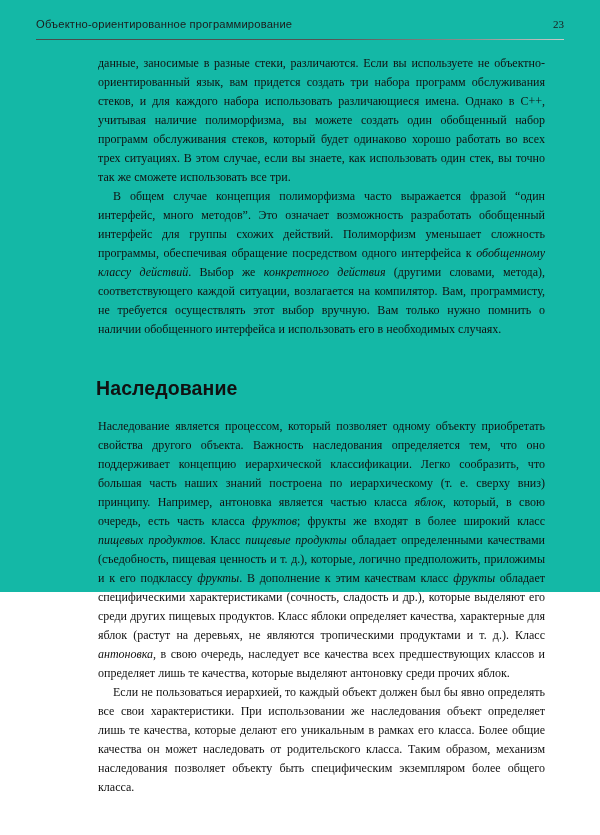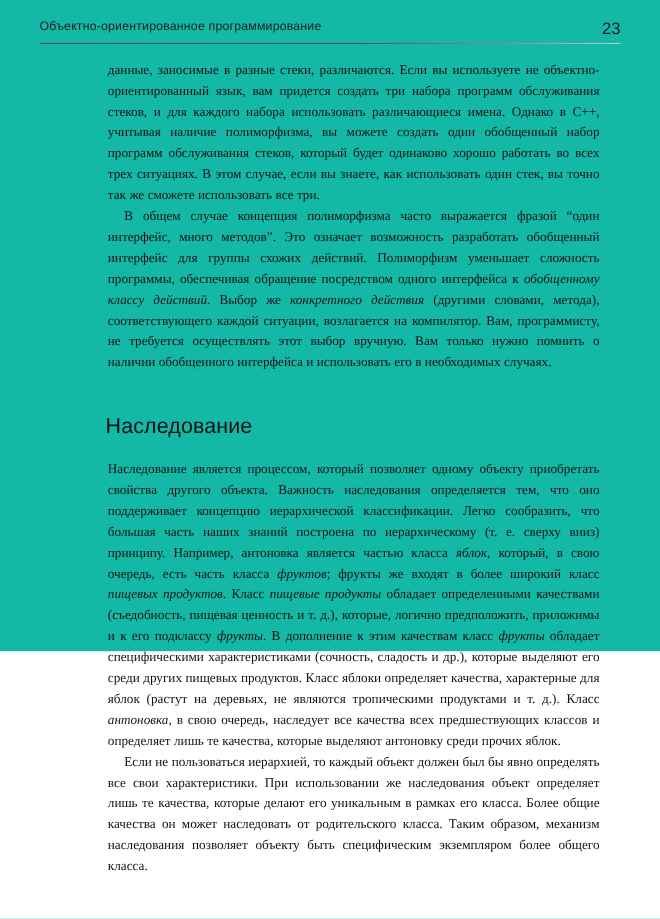--- a/index.html
+++ b/index.html
@@ -40,22 +40,22 @@
     font-family: "Liberation Sans", "DejaVu Sans", sans-serif;
     font-size: 11.2px;
     letter-spacing: 0.18px;
     color: #1b1b1b;
     white-space: nowrap;
   }
   .running-head-folio {
     position: absolute;
     right: 0;
     top: 0;
-    font-family: Liberation Sans, sans-serif;
-    font-size: 15px;
+    font-family: Liberation Serif, serif;
+    font-size: 11px;
     color: #1b1b1b;
   }
   .head-rule {
     position: absolute;
     left: 36px;
     top: 39px;
     width: 528px;
     height: 1px;
     background: linear-gradient(to right, #4a4a4a 0%, #545454 55%, #8f8f8f 82%, #c9c9c9 100%);
   }
@@ -86,21 +86,21 @@
 
   i, .ital {
     font-style: italic;
   }
 
   
   h2.section-heading {
     margin: 0;
     font-family: "Liberation Sans", "DejaVu Sans", sans-serif;
     font-size: 19.5px;
-    font-weight: 400;
+    font-weight: 700;
     letter-spacing: 0.1px;
     color: #111111;
     text-indent: 0;
   }
   .heading-wrap {
     padding-top: 38px;
     padding-bottom: 17px;
     margin-left: -2px;
   }
 </style>

